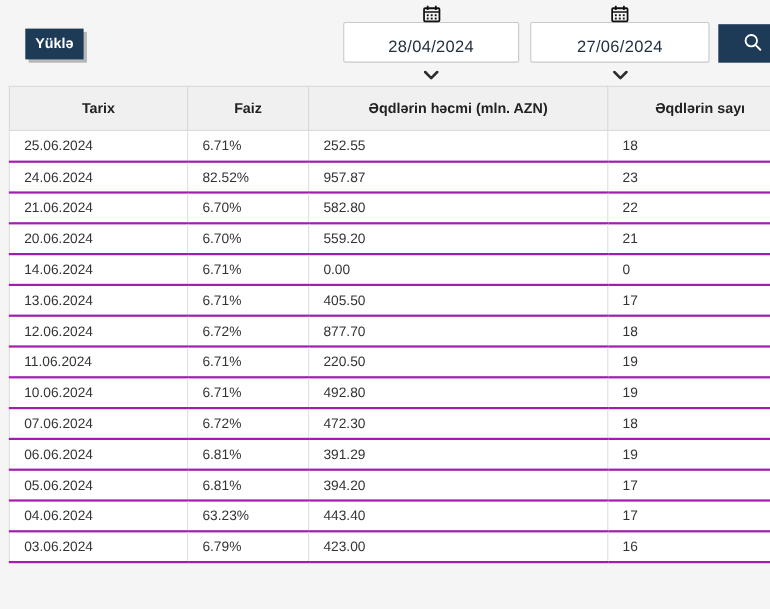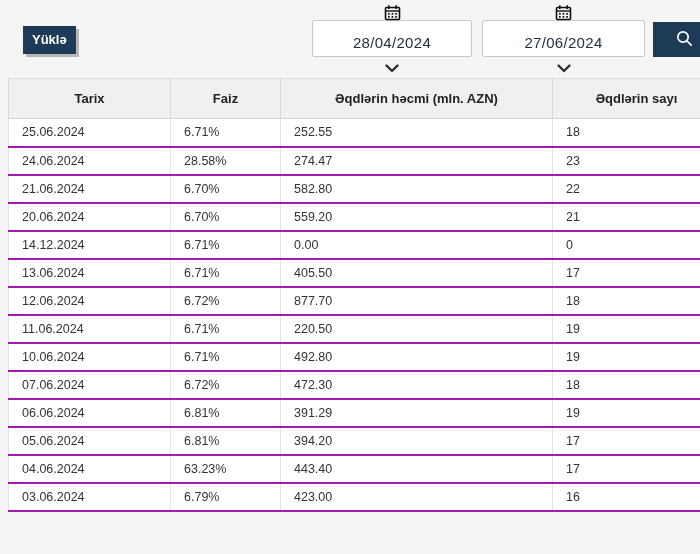--- a/index.html
+++ b/index.html
@@ -158,38 +158,38 @@
     </thead>
     <tbody>
         <tr>
           <td>25.06.2024</td>
           <td>6.71%</td>
           <td>252.55</td>
           <td>18</td>
         </tr>
         <tr>
           <td>24.06.2024</td>
-          <td>28.58%</td>
-          <td>274.47</td>
+          <td>82.52%</td>
+          <td>957.87</td>
           <td>23</td>
         </tr>
         <tr>
           <td>21.06.2024</td>
           <td>6.70%</td>
           <td>582.80</td>
           <td>22</td>
         </tr>
         <tr>
           <td>20.06.2024</td>
           <td>6.70%</td>
           <td>559.20</td>
           <td>21</td>
         </tr>
         <tr>
-          <td>14.12.2024</td>
+          <td>14.06.2024</td>
           <td>6.71%</td>
           <td>0.00</td>
           <td>0</td>
         </tr>
         <tr>
           <td>13.06.2024</td>
           <td>6.71%</td>
           <td>405.50</td>
           <td>17</td>
         </tr>

